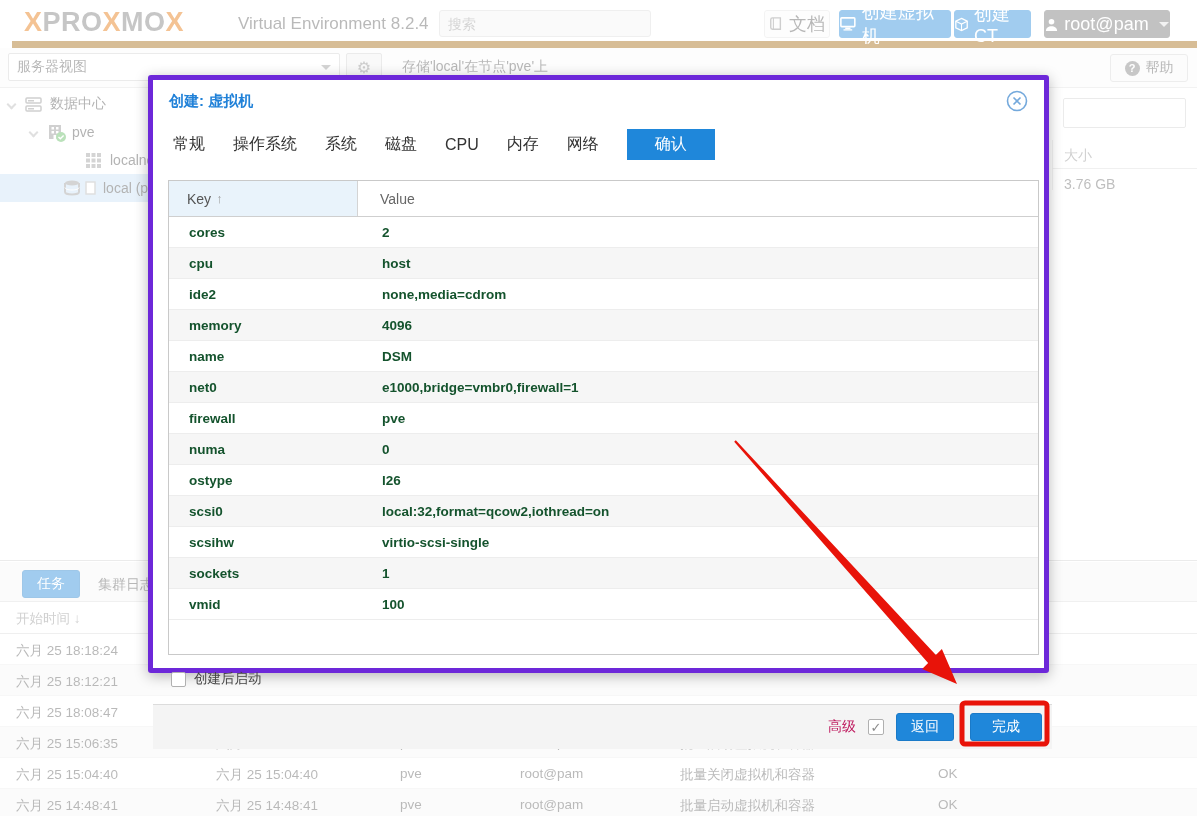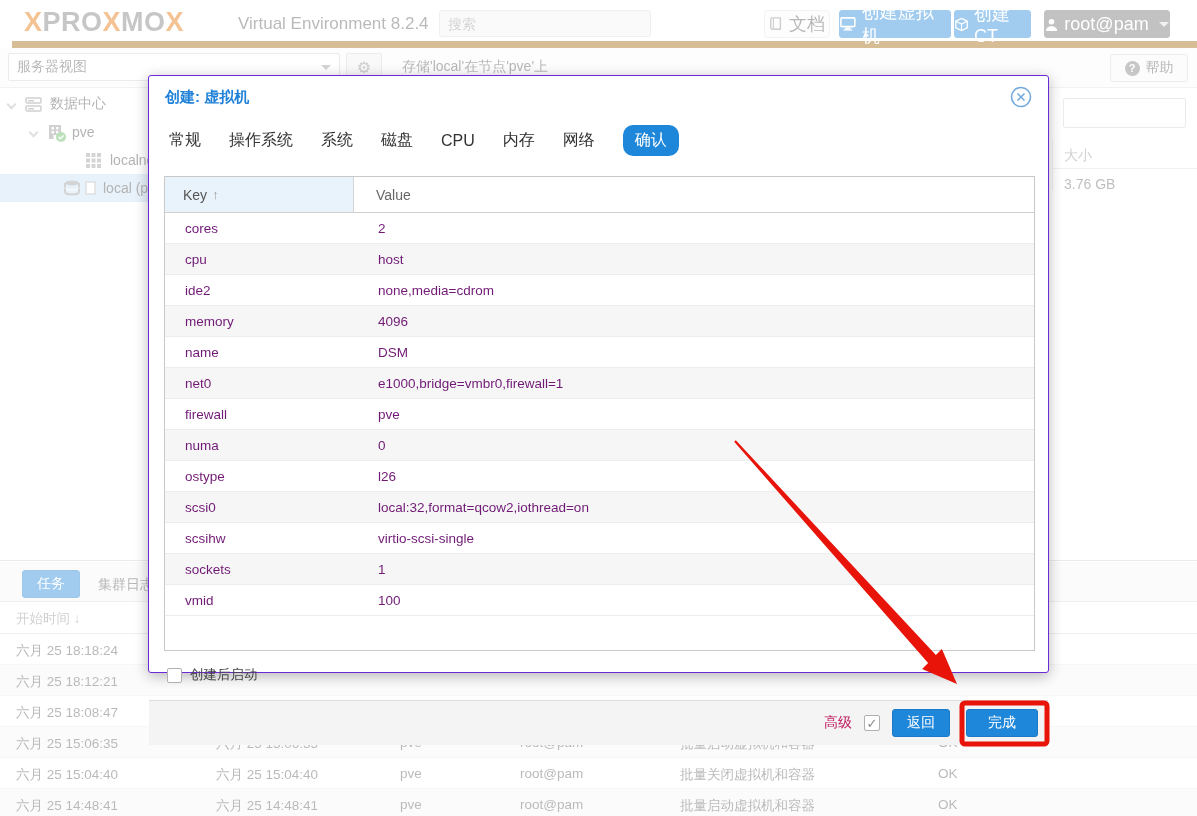--- a/index.html
+++ b/index.html
@@ -69,34 +69,34 @@
   .trow { position:relative; width:1197px; height:31px; border-bottom:1px solid #ececec; font-size:13.5px; color:#5a5a5a; }
   .trow.odd { background:#f6f6f6; }
   .trow span { position:absolute; top:8px; white-space:nowrap; }
   .tc0{left:16px;} .tc1{left:216px;} .tc2{left:400px;} .tc3{left:520px;} .tc4{left:680px;} .tc5{left:938px;}
 
   
   #mask { left:0; top:0; width:1197px; height:816px; background:rgba(255,255,255,.58); z-index:50; }
 
   
   #dialog { left:148px; top:75px; width:901px; height:598px; background:#fff; z-index:100;
-    border:1px solid #6d28d9; border-radius:3px; box-shadow:0 3px 14px rgba(0,0,0,.28); }
+    border:5px solid #6d28d9; border-radius:3px; box-shadow:0 3px 14px rgba(0,0,0,.28); }
   #dlg-title { position:absolute; left:16px; top:12px; font-size:15px; color:#2081d8; font-weight:bold; }
   #dlg-close { position:absolute; right:16px; top:10px; width:22px; height:22px; }
   #dlg-tabs { position:absolute; left:20px; top:49px; display:flex; align-items:center; gap:28px; }
   .dtab { font-size:16px; color:#333; padding:5px 0; white-space:nowrap; }
-  .dtab.active { background:#1f87da; color:#fff; padding:5px 12px; border-radius:10px; }
+  .dtab.active { background:#1f87da; color:#fff; padding:5px 28px; border-radius:0; }
 
   #sumgrid { position:absolute; left:15px; top:100px; width:871px; height:475px; border:1px solid #c9c9c9; background:#fff; overflow:hidden; }
   #sumhead { display:flex; height:36px; border-bottom:1px solid #cfcfcf; }
   #sumhead .hkey { width:189px; background:#e9f3fb; border-right:1px solid #d4d4d4; display:flex;
     align-items:center; padding-left:18px; font-size:14px; color:#555; gap:5px; }
   #sumhead .hval { flex:1; display:flex; align-items:center; padding-left:22px; font-size:14px; color:#666; }
   .sorticon { color:#9a9a9a; font-size:13px; }
-  .srow { display:flex; height:31px; border-bottom:1px solid #ededed; align-items:center; font-size:13.5px; color:#701a75; }
+  .srow { display:flex; height:31px; border-bottom:1px solid #ededed; align-items:center; font-size:13.5px; color:#14532d;font-weight:bold; }
   .srow.odd { background:#f6f6f6; }
   .srow .skey { width:189px; padding-left:20px; }
   .srow .sval { flex:1; padding-left:24px; }
 
   #startchk { position:absolute; left:18px; top:590px; display:flex; align-items:center; gap:8px; font-size:13.5px; color:#444; }
   .cbox { width:15px; height:15px; background:#fff; border:1px solid #b0b0b0; border-radius:2px;
     display:inline-flex; align-items:center; justify-content:center; font-size:13px; color:#8a8a8a; }
   #dlg-footer { position:absolute; left:0; top:624px; width:899px; height:45px; background:#f4f4f4;
     border-top:1px solid #dcdcdc; display:flex; align-items:center; justify-content:flex-end;
     gap:12px; padding-right:10px; }

